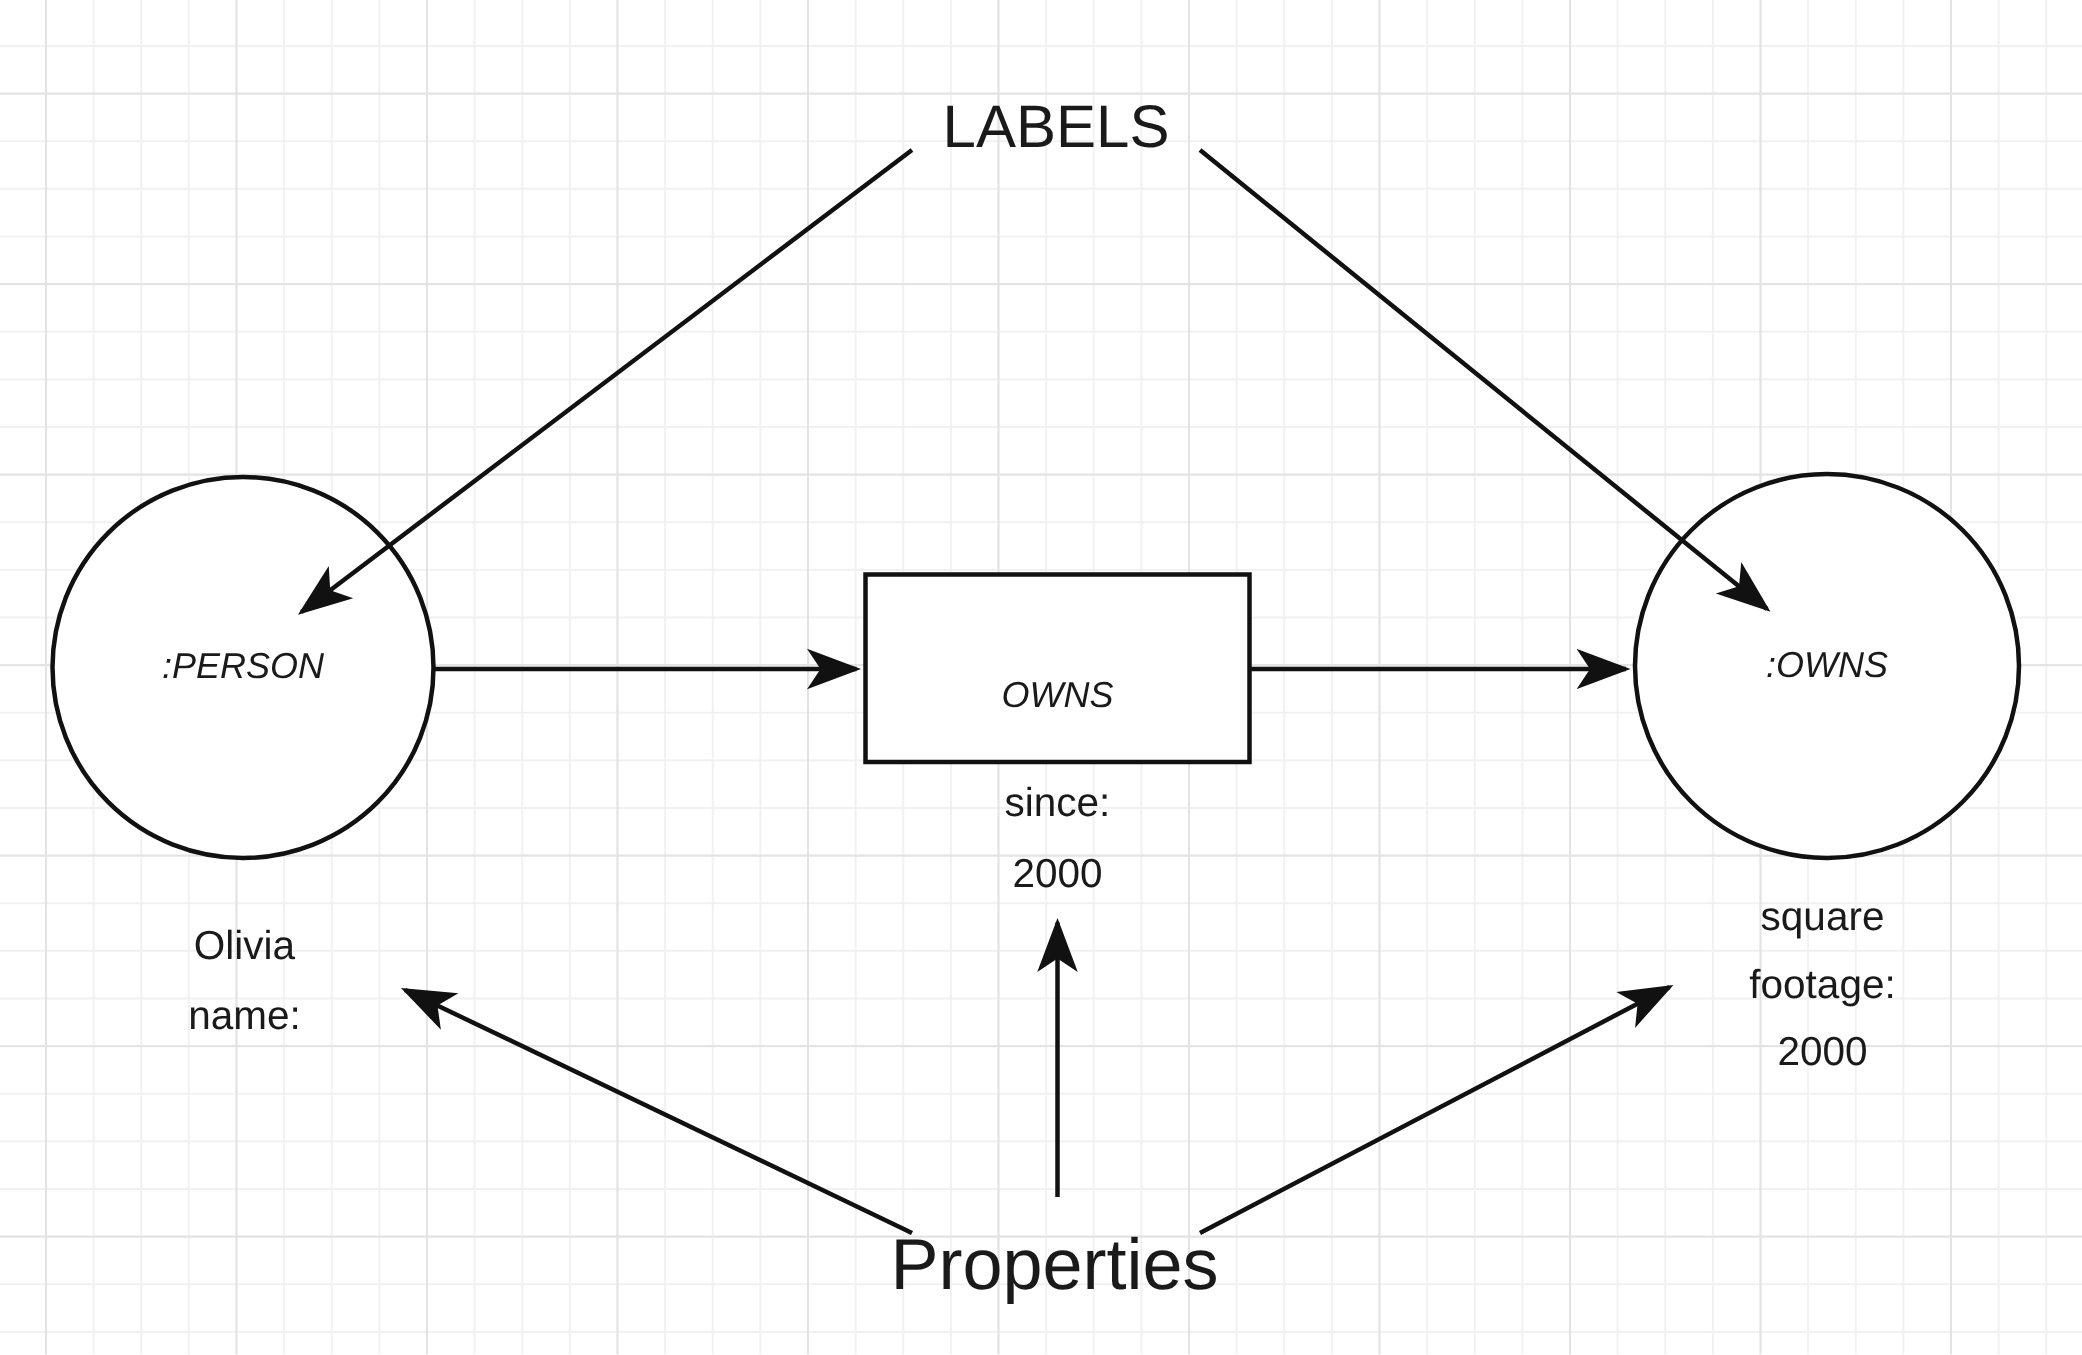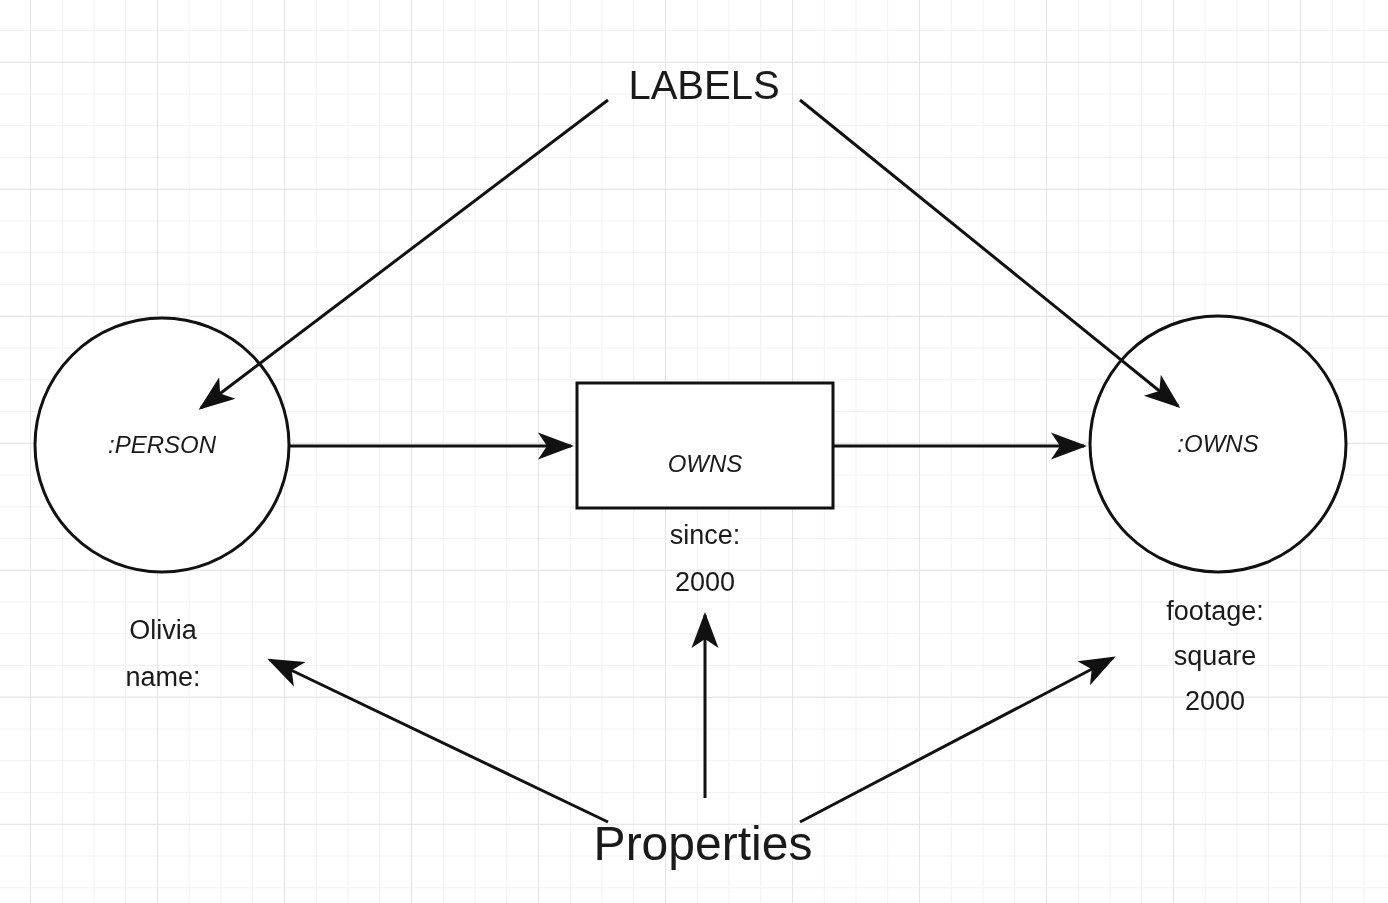--- a/index.html
+++ b/index.html
@@ -92,20 +92,20 @@
     <div>since:</div>
     <div>2000</div>
   </div>
 
   <div class="txt" style="left:13px;top:607px;width:300px;">
     <div>Olivia</div>
     <div>name:</div>
   </div>
 
   <div class="txt" style="left:1065px;top:589px;width:300px;line-height:45px;">
+    <div>square</div>
     <div>footage:</div>
-    <div>square</div>
     <div>2000</div>
   </div>
 
   <div class="txt" style="left:553px;top:820px;width:300px;font-size:48px;">Properties</div>
 
 </div>
 
 </body></html>

